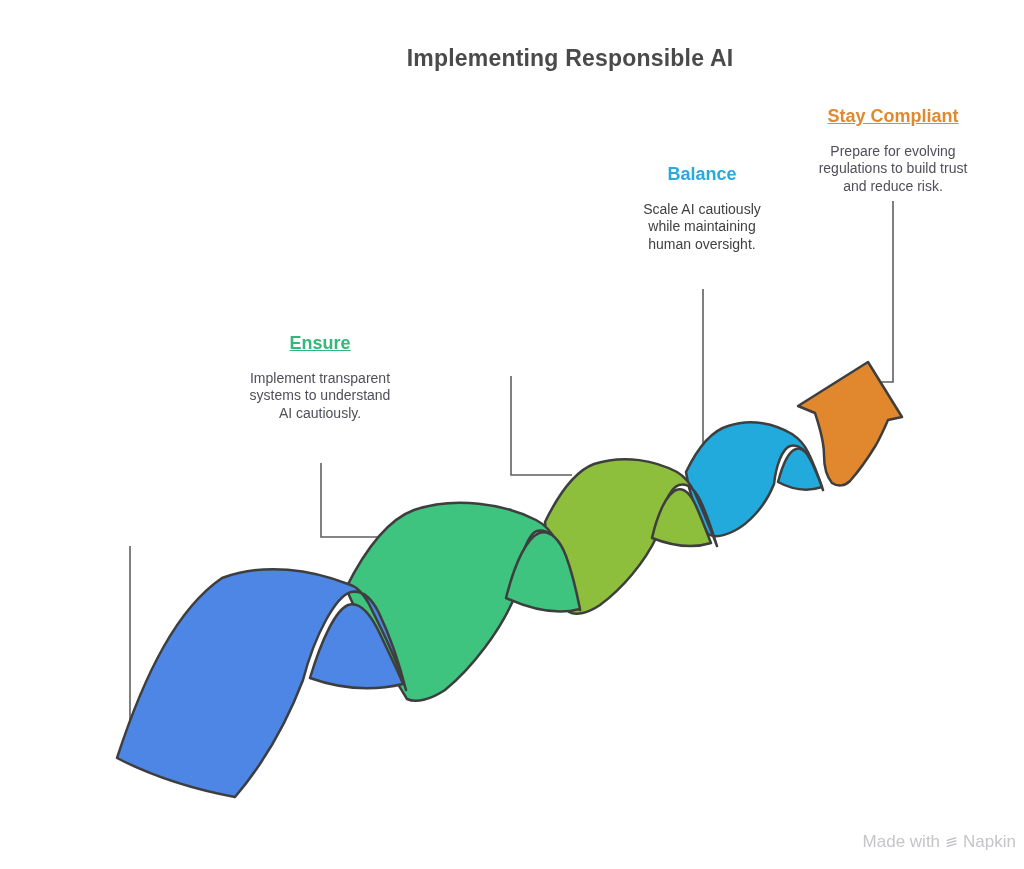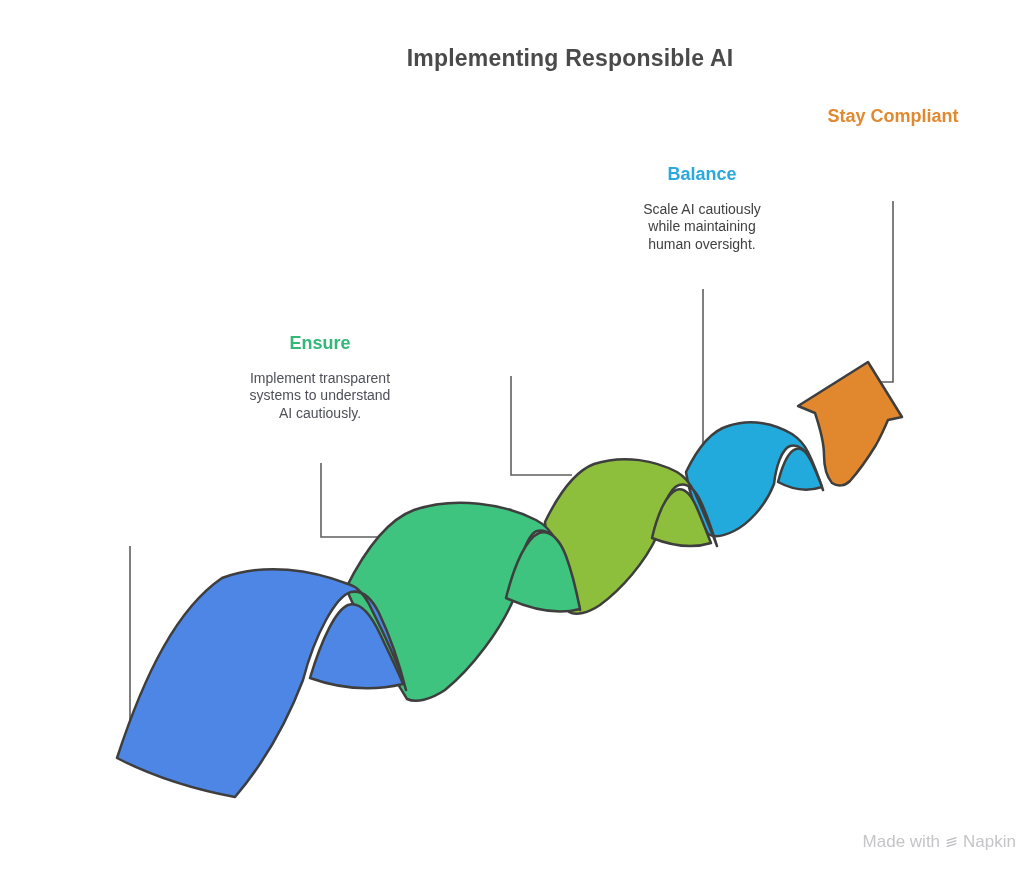--- a/index.html
+++ b/index.html
@@ -110,21 +110,21 @@
                C 192 789 152 776 117 758 Z" style="fill: rgb(77, 134, 228); stroke: rgb(62, 62, 62);"></path>
       <path d="M 310 678 C 322 638 336 610 348 605
                C 360 601 371 615 380 634
                C 389 653 398 671 403 684
                C 370 692 338 688 310 678 Z" style="fill: rgb(77, 134, 228); stroke: rgb(62, 62, 62);"></path>
     </g>
   </svg>
 
 
   <div class="stage s2">
-    <div class="stage-heading" style="color: rgb(50, 184, 120);">
+    <div class="stage-heading" style="color: rgb(50, 184, 120); text-decoration: underline;">
       <span>Ensure</span>
     </div>
     <div class="stage-desc" style="color: rgb(79, 79, 90);">
       <span>Implement transparent</span>
       <span>systems to understand</span>
       <span>AI cautiously.</span>
     </div>
   </div>
 
 
@@ -133,22 +133,27 @@
       <span>Balance</span>
     </div>
     <div class="stage-desc" style="color: #404040;">
       <span>Scale AI cautiously</span>
       <span>while maintaining</span>
       <span>human oversight.</span>
     </div>
   </div>
 
   <div class="stage s5">
-    <div class="stage-heading" style="color: rgb(224, 137, 47);">
+    <div class="stage-heading" style="color: rgb(224, 137, 47); text-decoration: underline;">
       <span>Stay Compliant</span>
+    </div>
+    <div class="stage-desc" style="color: rgb(79, 79, 90);">
+      <span>Prepare for evolving</span>
+      <span>regulations to build trust</span>
+      <span>and reduce risk.</span>
     </div>
   </div>
 
   <div class="watermark" style="color: rgb(197, 197, 200);">
     <span>Made with</span>
     <svg class="napkin-logo" width="13" height="13" viewBox="0 0 13 13">
       <path d="M2.2 4.4 L10.8 1.8 M2.2 7.4 L10.8 4.8 M2.2 10.4 L10.8 7.8" fill="none" stroke="#BDBDC1" stroke-width="1.4" stroke-linecap="round"></path>
     </svg>
     <span>Napkin</span>
   </div>

